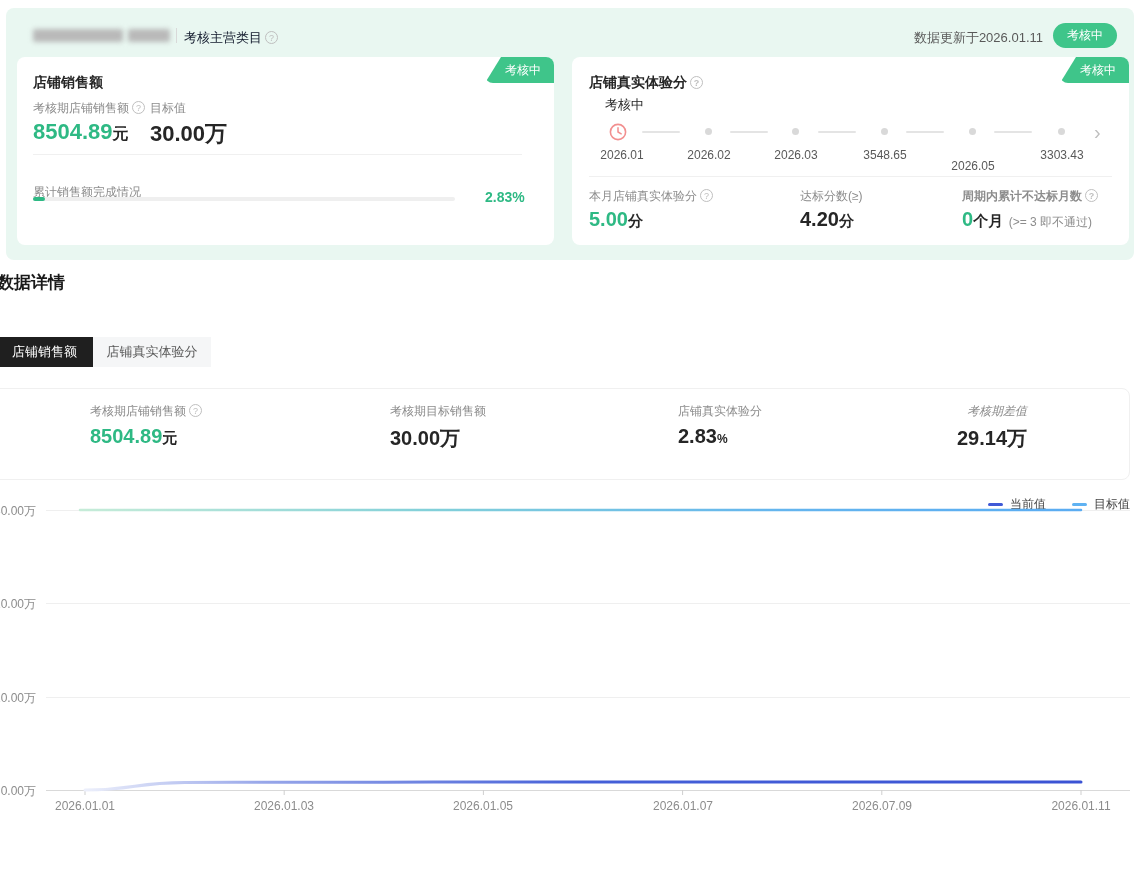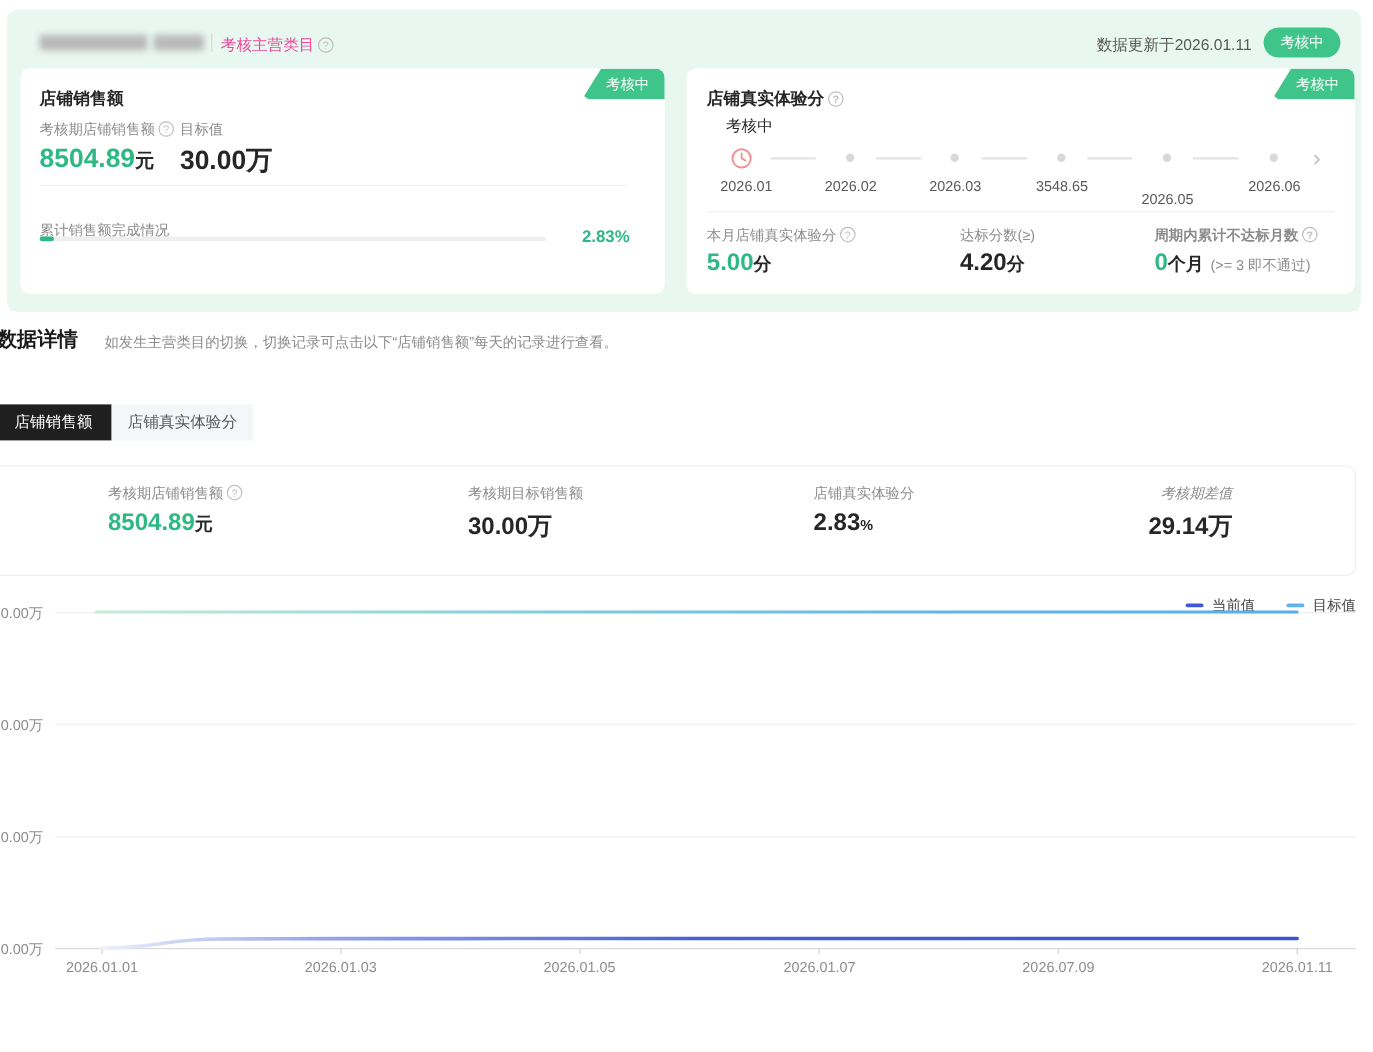--- a/index.html
+++ b/index.html
@@ -5,21 +5,21 @@
   * { margin:0; padding:0; box-sizing:border-box; }
   html,body { background:#fff; }
   body { font-family:"Liberation Sans","DejaVu Sans",sans-serif; color:#262626; }
   #screen { position:relative; width:1144px; height:877px; overflow:hidden; background:#fff; }
   .abs { position:absolute; }
 
   
   .panel { left:6px; top:8px; width:1128px; height:252px; background:#e9f7f1; border-radius:8px; }
 
   .blur-blob { background:#b9b9b9; filter:blur(2.5px); border-radius:2px; height:13px; }
-  .hdr-label { font-size:13px; color:#ec4899; }
+  .hdr-label { font-size:13px; color:#0f172a; }
   .hdr-updated { font-size:13px; color:#595959; }
   .pill { background:#3fc58a; color:#fff; font-size:12px; line-height:25px; height:25px; padding:0 14px; border-radius:13px; }
 
   .card { background:#fff; border-radius:8px; }
   .ribbon { position:absolute; top:0; right:0; height:26px; line-height:26px; padding:0 13px 0 20px;
             background:#3fc58a; color:#fff; font-size:12px; border-radius:0 8px 0 8px;
             clip-path:polygon(16px 0, 100% 0, 100% 100%, 0 100%); }
   .card-title { font-size:14px; font-weight:bold; color:#262626; }
   .lbl { font-size:12px; color:#8c8c8c; }
   .big-val { font-size:22px; font-weight:bold; color:#262626; }
@@ -109,35 +109,34 @@
     <div class="abs tl-dot" style="left:397px; top:71px;"></div>
     <div class="abs tl-dash" style="left:422px; top:74px;"></div>
     <div class="abs tl-dot" style="left:486px; top:71px;"></div>
     <div class="abs chev" style="left:522px; top:67px;">›</div>
 
     <div class="abs tl-month" style="left:15px;  top:91px;">2026.01</div>
     <div class="abs tl-month" style="left:102px; top:91px;">2026.02</div>
     <div class="abs tl-month" style="left:189px; top:91px;">2026.03</div>
     <div class="abs tl-month" style="left:278px; top:91px;">3548.65</div>
     <div class="abs tl-month" style="left:366px; top:102px;">2026.05</div>
-    <div class="abs tl-month" style="left:455px; top:91px;">2026.06</div>
+    <div class="abs tl-month" style="left:455px; top:91px;">3303.43</div>
 
     <div class="abs divider" style="left:17px; top:119px; width:523px;"></div>
 
     <div class="abs lbl" style="left:17px; top:131px;"><span>本月店铺真实体验分</span><span class="qmark"></span></div>
     <div class="abs lbl" style="left:228px; top:131px;">达标分数(≥)</div>
     <div class="abs lbl" style="left:390px; top:131px;font-weight:bold;"><span>周期内累计不达标月数</span><span class="qmark"></span></div>
 
     <div class="abs mid-val" style="left:17px; top:151px;"><span class="green">5.00</span><span class="unit">分</span></div>
     <div class="abs mid-val" style="left:228px; top:151px;"><span>4.20</span><span class="unit">分</span></div>
     <div class="abs mid-val" style="left:390px; top:151px;"><span class="green">0</span><span class="unit">个月</span>&nbsp;<span style="font-size:12px; font-weight:normal; color:#8c8c8c;">(&gt;= 3 即不通过)</span></div>
   </div>
 
   <div class="abs sec-title" style="left:-3px; top:271px;">数据详情</div>
-  <div class="abs sec-sub" style="left:87px; top:277px;">如发生主营类目的切换，切换记录可点击以下“店铺销售额”每天的记录进行查看。</div>
 
   <div class="abs tab active" style="left:-4px; top:337px; width:97px;">店铺销售额</div>
   <div class="abs tab inactive" style="left:93px; top:337px; width:118px;">店铺真实体验分</div>
 
   <div class="abs stats-card" style="left:-40px; top:388px; width:1170px; height:92px;"></div>
   <div class="abs lbl" style="left:90px; top:403px;"><span>考核期店铺销售额</span><span class="qmark"></span></div>
   <div class="abs lbl" style="left:390px; top:403px;">考核期目标销售额</div>
   <div class="abs lbl" style="left:678px; top:403px;">店铺真实体验分</div>
   <div class="abs lbl" style="left:967px; top:403px;font-style:italic;">考核期差值</div>
   <div class="abs mid-val" style="left:90px; top:425px;"><span class="green">8504.89</span><span class="unit">元</span></div>

